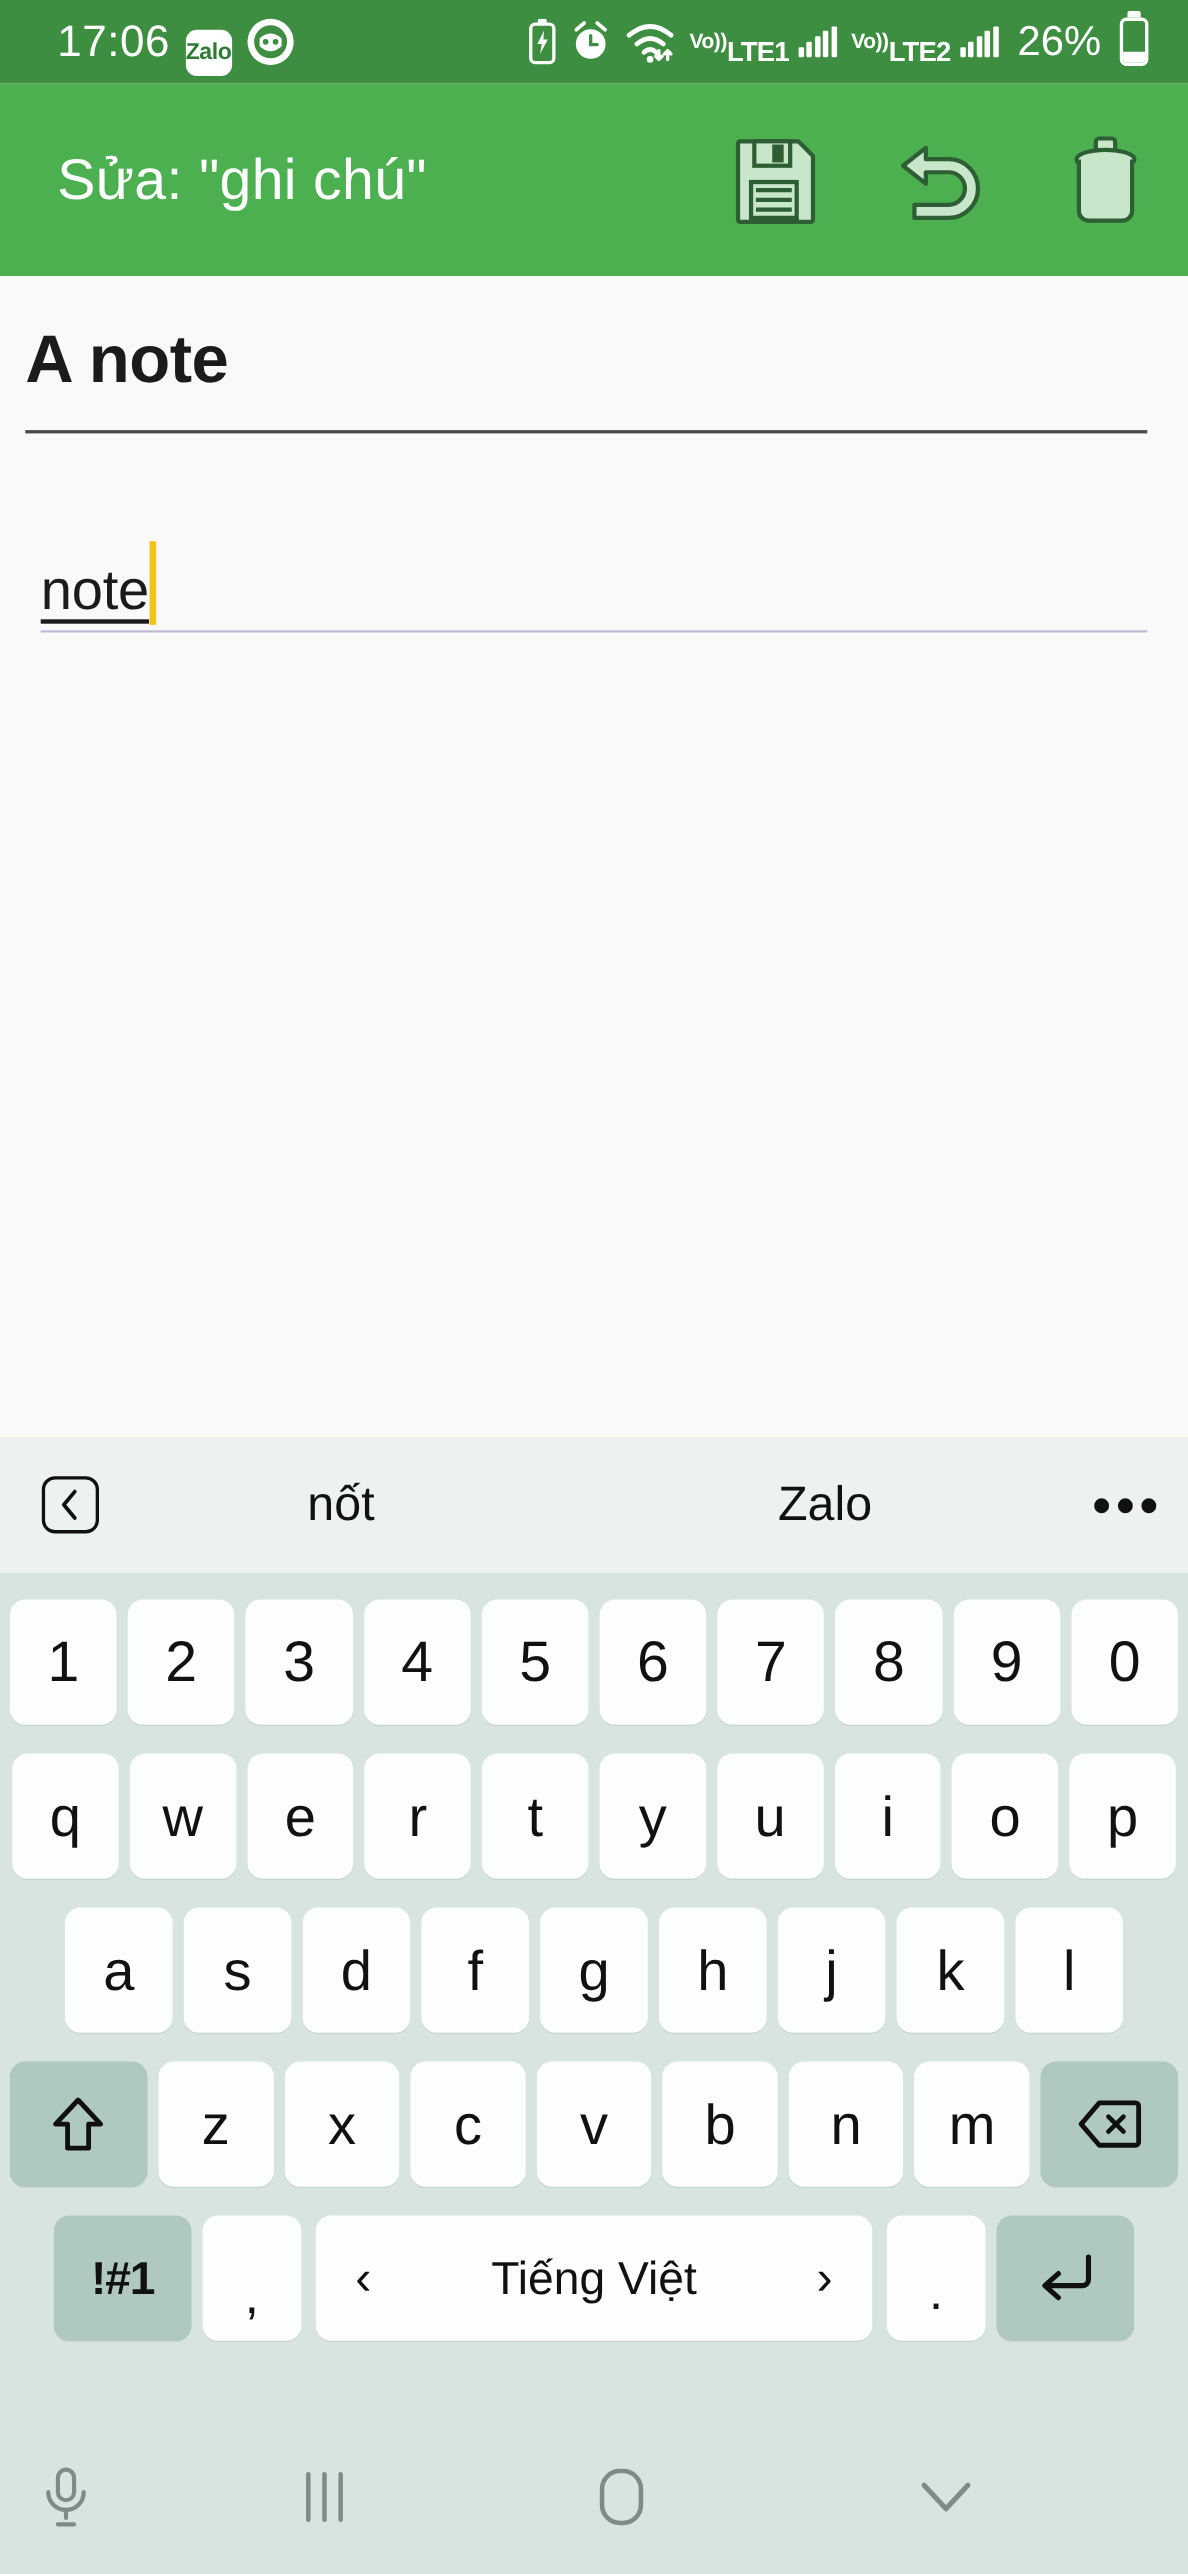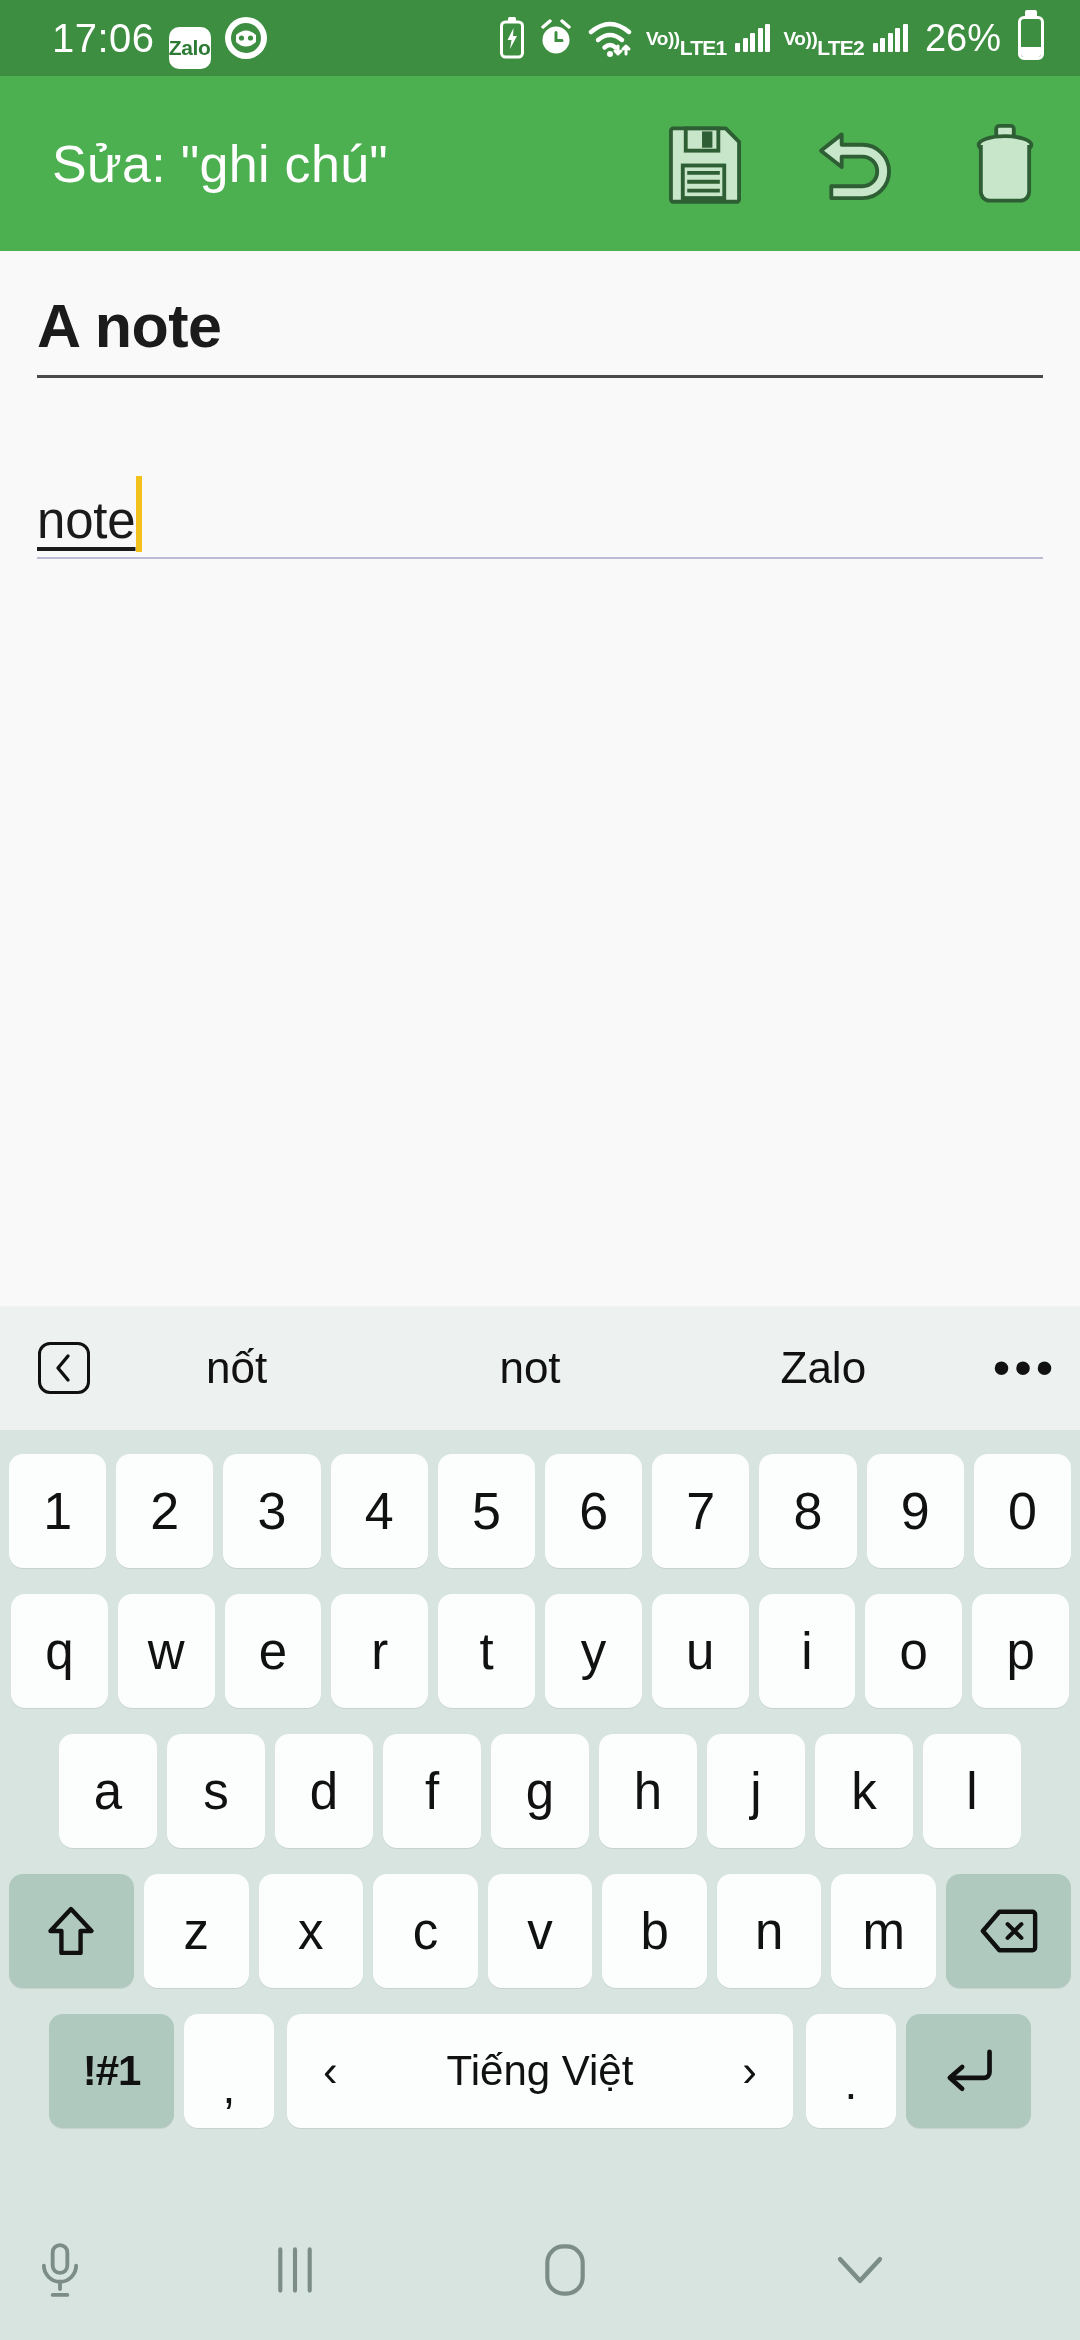--- a/index.html
+++ b/index.html
@@ -34,21 +34,21 @@
     width:42px;height:42px;border-radius:50%;background:#fff;
     display:flex;align-items:center;justify-content:center;
   }
   .sb-right{ margin-left:auto; margin-right:36px; display:flex; align-items:center; gap:13px; }
   .sb-right svg{ display:block; }
   .volte{
     display:flex;flex-direction:row;align-items:center;justify-content:center;
     line-height:1; margin-right:-4px;
   }
   .volte .v1{ font-size:19px; font-weight:600; letter-spacing:-0.4px;}
-  .volte .v2{ font-size:21px; font-weight:700; letter-spacing:-0.8px; margin-top:19px;}
+  .volte .v2{ font-size:25px; font-weight:700; letter-spacing:-0.8px; margin-top:19px;}
   .bars{ display:flex; align-items:flex-end; gap:2.5px; height:28px; }
   .bars i{ display:block; width:5px; background:#fff; border-radius:1px; }
   .bars i:nth-child(1){height:9px}
   .bars i:nth-child(2){height:14px}
   .bars i:nth-child(3){height:19px}
   .bars i:nth-child(4){height:24px}
   .bars i:nth-child(5){height:28px}
   .batt-pct{ font-size:38px; font-weight:400; letter-spacing:0px; margin-left:4px; }
   .batt-shape{
     width:26px;height:44px;border:3px solid #fff;border-radius:6px;
@@ -75,23 +75,23 @@
     width:150px; height:175px; display:flex; align-items:center; justify-content:center;
   }
   .appbar-btn svg{ display:block; }
 
   
   #editor{
     position:absolute; left:0; top:251px; width:1080px; height:1055px;
     background:#F9F9F9;
   }
   .note-title-wrap{
-    margin:40px 37px 0 37px;
+    margin:40px 37px 0 23px;
     border-bottom:3px solid #4a4a4a;
-    padding-bottom:14px;
+    padding-bottom:30px;
   }
   .note-title{
     font-size:61px; font-weight:700; color:#1b1b1b; letter-spacing:-0.5px;
   }
   .note-body-wrap{
     margin:84px 37px 0 37px;
     border-bottom:2px solid #bcbcd8;
     padding-bottom:7px;
     position:relative;
   }
@@ -297,21 +297,20 @@
   </div>
 
   <div id="suggestions">
     <div class="sugg-nav">
       <svg width="26" height="32" viewBox="0 0 26 32">
         <path d="M17 4 L7 16 L17 28" stroke="#101010" stroke-width="3.4" fill="none" stroke-linecap="round" stroke-linejoin="round"></path>
       </svg>
     </div>
     <div class="sugg-items">
       <div class="sugg">nốt</div>
-      <div class="sugg">not</div>
       <div class="sugg">Zalo</div>
     </div>
     <div class="sugg-more">•••</div>
   </div>
 
   <div id="keyboard">
 
     <div class="krow num">
       <div class="key">1</div>
       <div class="key">2</div>

